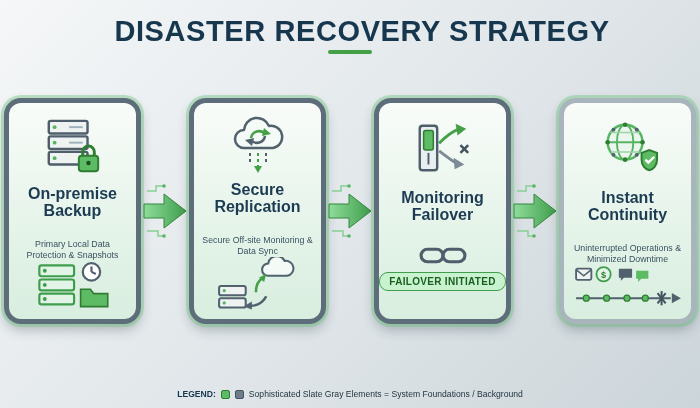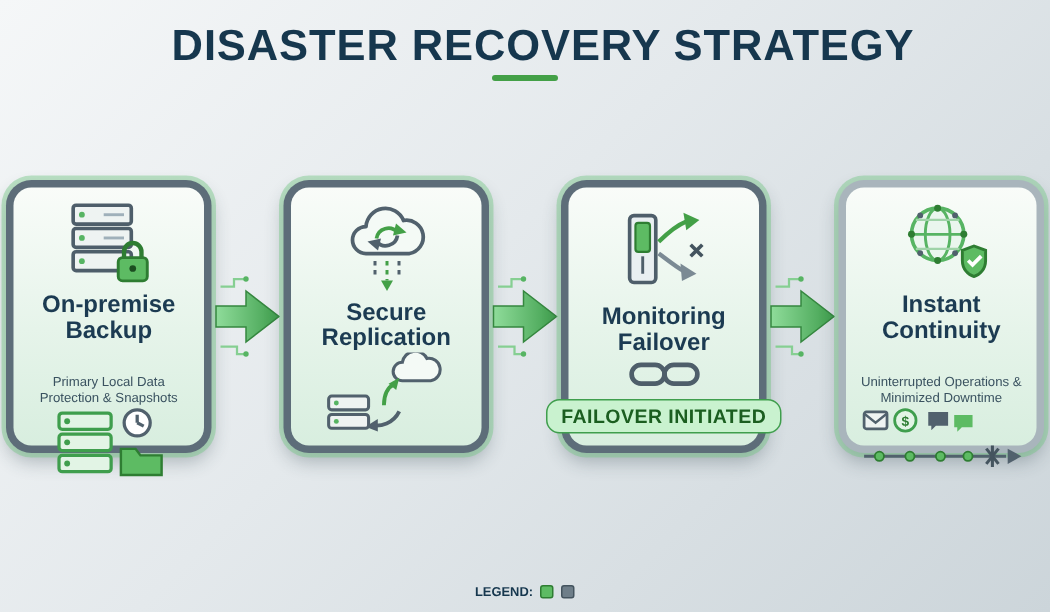--- a/index.html
+++ b/index.html
@@ -16,21 +16,21 @@
   }
   .title-underline {
     position:absolute; top:50px; left:50%; transform:translateX(-50%);
     width:44px; height:4px; border-radius:2px; background:#43a047;
   }
   .flow {
     position:absolute; top:80px; left:6px; right:6px; height:262px;
     display:flex; align-items:center; justify-content:center;
   }
   .card {
-    width:137px; height:182px; border-radius:17px;
+    width:137px; height:226px; border-radius:17px;
     background:#5d6d79; padding:5px; flex:0 0 auto;
     box-shadow:0 0 0 3px rgba(120,200,135,0.45), 0 6px 12px rgba(40,60,70,0.3);
   }
   .card.light { background:#a9b5bc; }
   .card-inner {
     width:100%; height:100%; border-radius:12px;
     background:linear-gradient(180deg,#f9fcf9 0%,#e6f4ea 55%,#d8eedf 100%);
     display:flex; flex-direction:column; align-items:center;
     padding:7px 5px 8px 5px;
   }
@@ -39,21 +39,21 @@
     font-size:16px; font-weight:bold; color:#1c3b52;
     text-align:center; line-height:1.05; margin-top:2px;
   }
   .card-sub {
     font-size:8.8px; color:#3a5260; text-align:center;
     line-height:1.25; margin-top:19px; padding:0 3px;
   }
   .icon-bottom { flex:1; display:flex; flex-direction:column; align-items:center; justify-content:center; gap:5px; }
   .badge {
     background:#c9f2cf; border:1px solid #3f9e4d; color:#1b5e20;
-    font-size:13px; font-weight:bold; letter-spacing:0.3px;
+    font-size:10px; font-weight:bold; letter-spacing:0.3px;
     padding:3px 9px; border-radius:9px; white-space:nowrap;
   }
   .flow-arrow { width:44px; height:64px; flex:0 0 auto; margin:0 2px; }
   .legend {
     position:absolute; bottom:9px; left:0; width:100%;
     display:flex; align-items:center; justify-content:center; gap:5px;
     font-size:8.6px; color:#22343f;
   }
   .legend-label { font-weight:bold; color:#16374e; }
   .swatch { display:inline-block; width:9px; height:9px; border-radius:2px; flex:0 0 auto; }
@@ -140,20 +140,21 @@
           <polygon points="38,15 45,21 36,23" fill="#43a047"></polygon>
           <path d="M39 23 a8 8 0 0 1 -14 4" stroke="#51616d" stroke-width="2.5" fill="none"></path>
           <polygon points="26,33 19,27 28,25" fill="#51616d"></polygon>
           <line x1="24" y1="40" x2="24" y2="52" stroke="#51616d" stroke-width="2" stroke-dasharray="3 3"></line>
           <line x1="32" y1="40" x2="32" y2="53" stroke="#43a047" stroke-width="2" stroke-dasharray="3 3"></line>
           <polygon points="28,53 36,53 32,60" fill="#43a047"></polygon>
           <line x1="40" y1="40" x2="40" y2="52" stroke="#51616d" stroke-width="2" stroke-dasharray="3 3"></line>
         </svg>
       </div>
       <div class="card-title">Secure Replication</div>
+      <div class="card-sub">Secure Off-site Monitoring &amp; Data Sync</div>
       <div class="icon-bottom">
         <svg viewBox="0 0 84 52" width="86" height="54">
           <path d="M52 18 a6 6 0 0 1 0-12 a8.5 8.5 0 0 1 16 -2.5 a6.3 6.3 0 0 1 2.5 14.5 h-18.5 z" fill="#f4faf6" stroke="#51616d" stroke-width="2"></path>
           <path d="M40 34 C40 26 43 22 47 20" stroke="#43a047" stroke-width="2.5" fill="none"></path>
           <polygon points="43,20 50,16 48,24" fill="#43a047"></polygon>
           <path d="M50 38 C46 46 38 48 32 47" stroke="#51616d" stroke-width="2.5" fill="none"></path>
           <polygon points="36,43 28,48 36,51" fill="#51616d"></polygon>
           <g fill="#eef3f2" stroke="#51616d" stroke-width="2">
             <rect x="4" y="28" width="26" height="9" rx="2"></rect>
             <rect x="4" y="40" width="26" height="9" rx="2"></rect>
@@ -262,13 +263,14 @@
       </div>
     </div>
   </div>
 
 </div>
 
 <div class="legend">
   <span class="legend-label">LEGEND:</span>
   <span class="swatch swatch-green"></span>
   <span class="swatch swatch-gray"></span>
+  <span>Sophisticated Slate Gray Elements = System Foundations / Background</span>
 </div>
 
 </body></html>

